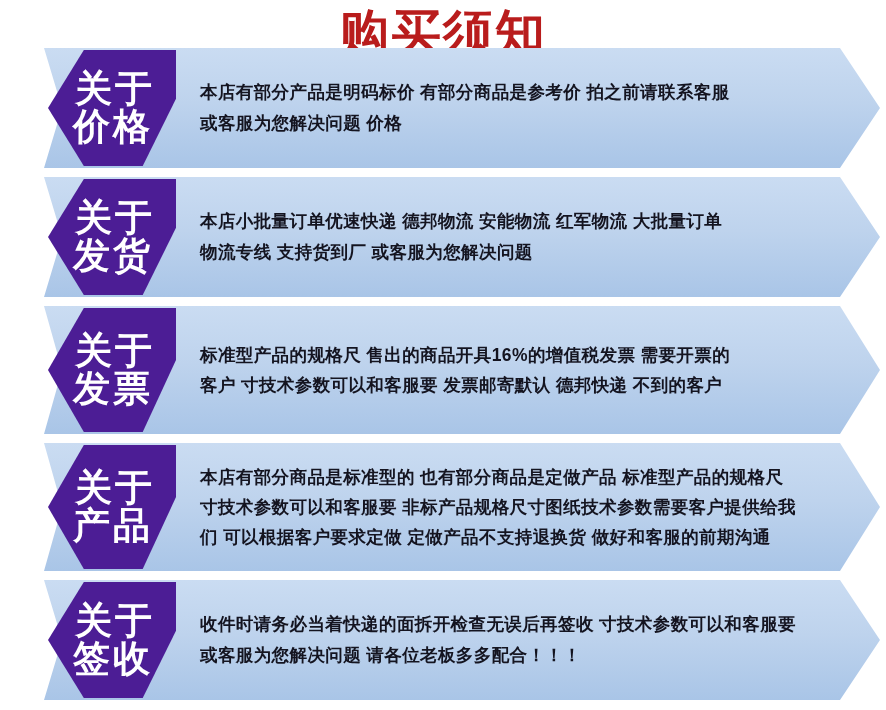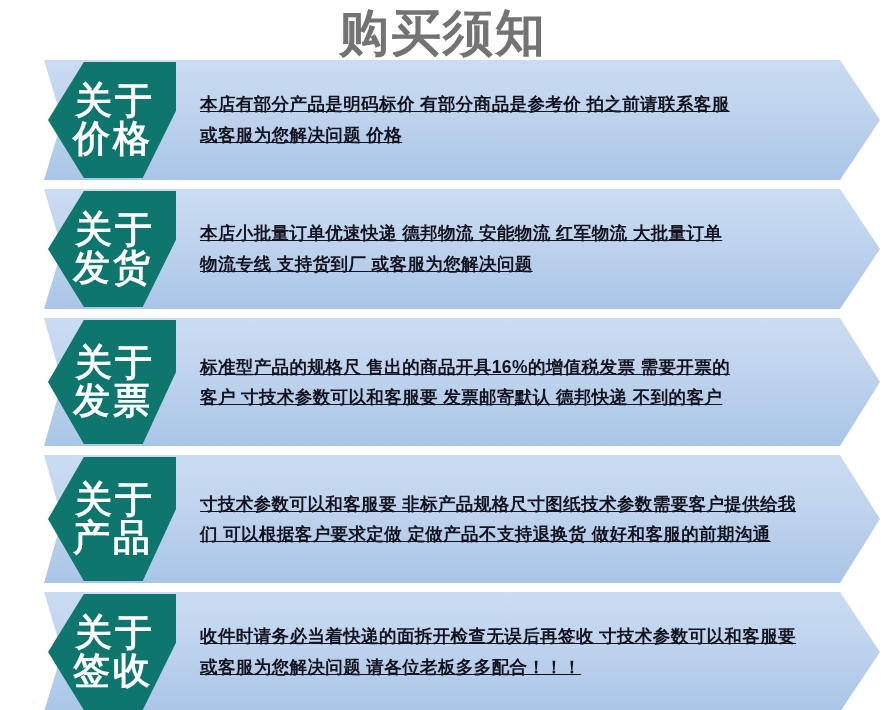--- a/index.html
+++ b/index.html
@@ -11,27 +11,27 @@
     width: 886px;
     height: 710px;
     font-family: "Liberation Sans", "DejaVu Sans", sans-serif;
     overflow: hidden;
     position: relative;
   }
 
   
   .page-title {
     text-align: center;
-    color: #737373;
+    color: #b91c1c;
     font-size: 50px;
     font-weight: bold;
     letter-spacing: 2px;
     line-height: 1;
     padding-top: 8px;
-    height: 60px;
+    height: 48px;
     box-sizing: border-box;
     user-select: none;
   }
 
   
   .banner-list {
     padding: 0 0 0 0;
     margin: 0;
   }
 
@@ -55,21 +55,21 @@
     clip-path: polygon(0 0, calc(100% - 40px) 0, 100% 50%, calc(100% - 40px) 100%, 0 100%, 18px 50%);
   }
 
   
   .banner-badge {
     position: absolute;
     left: 48px;
     top: 2px;
     width: 128px;
     height: 116px;
-    background: #0f766e;
+    background: #4c1d95;
     -webkit-clip-path: polygon(28% 0, 100% 0, 100% 42%, 74% 100%, 28% 100%, 0 50%);
     clip-path: polygon(28% 0, 100% 0, 100% 42%, 74% 100%, 28% 100%, 0 50%);
     display: flex;
     flex-direction: column;
     align-items: center;
     justify-content: center;
     color: #ffffff;
     font-weight: bold;
     font-size: 37px;
     line-height: 1.02;
@@ -95,21 +95,21 @@
     bottom: 0;
     display: flex;
     flex-direction: column;
     justify-content: center;
     color: #141420;
     font-size: 17.5px;
     font-weight: bold;
     line-height: 31px;
     letter-spacing: 0.4px;
   }
-  .banner-text .line { display: block; white-space: nowrap; text-decoration: underline; }
+  .banner-text .line { display: block; white-space: nowrap; }
 
   .banner-row:nth-child(3) .banner-text,
   .banner-row:nth-child(4) .banner-text { line-height: 30px; }
 </style>
 </head>
 <body>
 
 <div class="page-title">购买须知</div>
 
 <div class="banner-list">
@@ -150,20 +150,21 @@
     </div>
   </div>
 
   <div class="banner-row tall">
     <div class="banner-body"></div>
     <div class="banner-badge">
       <span class="badge-line-1">关于</span>
       <span class="badge-line-2">产品</span>
     </div>
     <div class="banner-text">
+      <span class="line">本店有部分商品是标准型的 也有部分商品是定做产品 标准型产品的规格尺</span>
       <span class="line">寸技术参数可以和客服要 非标产品规格尺寸图纸技术参数需要客户提供给我</span>
       <span class="line">们 可以根据客户要求定做 定做产品不支持退换货 做好和客服的前期沟通</span>
     </div>
   </div>
 
   <div class="banner-row">
     <div class="banner-body"></div>
     <div class="banner-badge">
       <span class="badge-line-1">关于</span>
       <span class="badge-line-2">签收</span>

